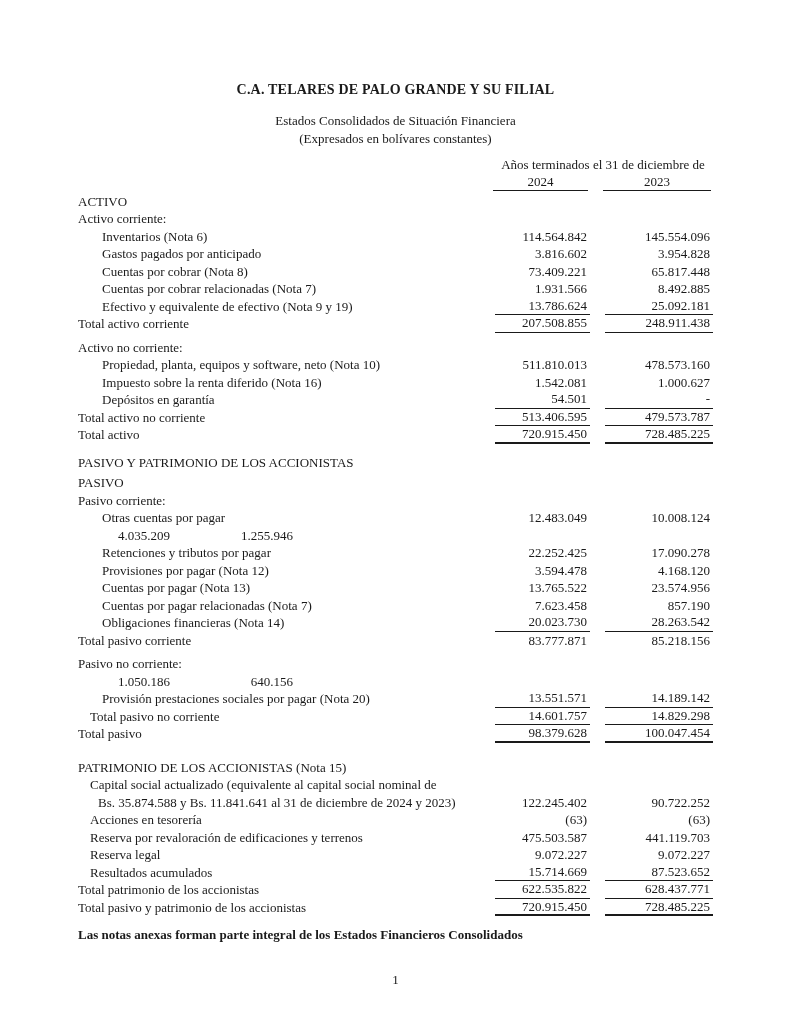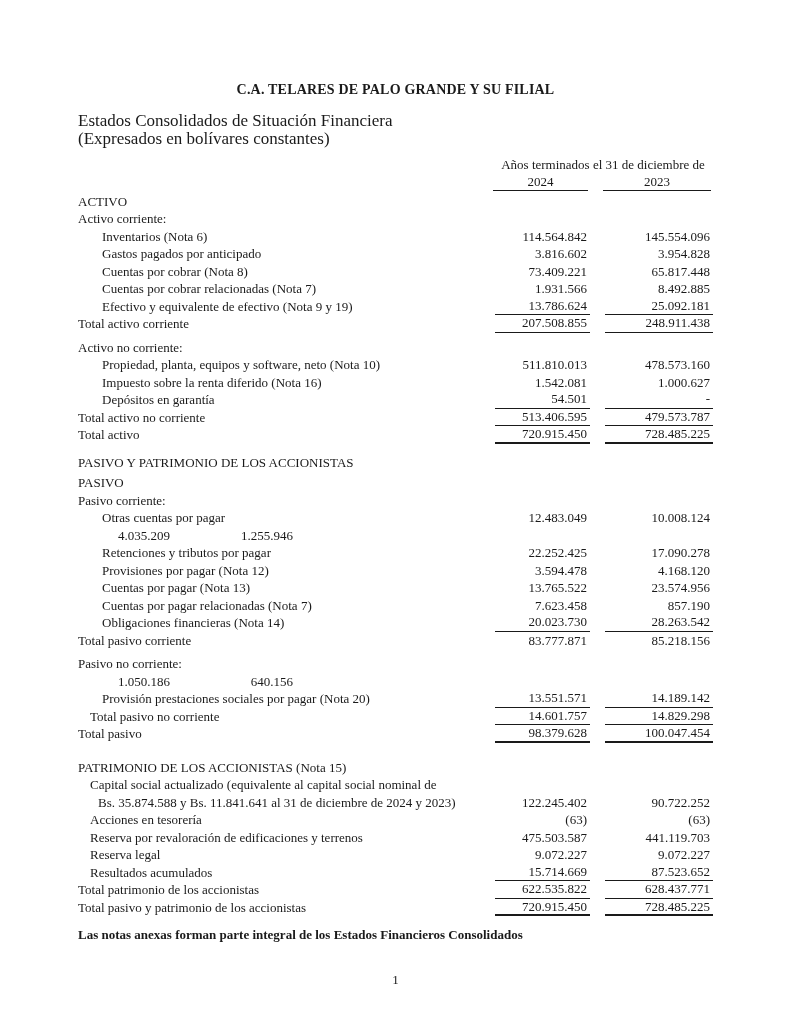--- a/index.html
+++ b/index.html
@@ -16,21 +16,21 @@
     overflow: hidden;
   }
   .title {
     text-align: center;
     font-weight: bold;
     font-size: 14px;
     line-height: 16px;
     margin-bottom: 14px;
     letter-spacing: 0.2px;
   }
-  .sub { font-size: 17px; line-height: 17.5px; }
+  .sub { text-align: center; font-size: 13px; line-height: 17.5px; }
   .colhead { display: flex; justify-content: flex-end; margin-top: 9px; }
   .colhead-block { width: 220px; }
   .period { text-align: center; line-height: 17.5px; white-space: nowrap; }
   .years { display: flex; line-height: 16.5px; }
   .year { text-align: center; border-bottom: 1px solid #1a1a1a; height: 17px; box-sizing: border-box; }
   .y1 { width: 95px; }
   .y2 { width: 108px; margin-left: 15px; }
 
   .body-rows { margin-top: 2px; }
   .row { display: flex; height: 17.5px; line-height: 17.5px; }

